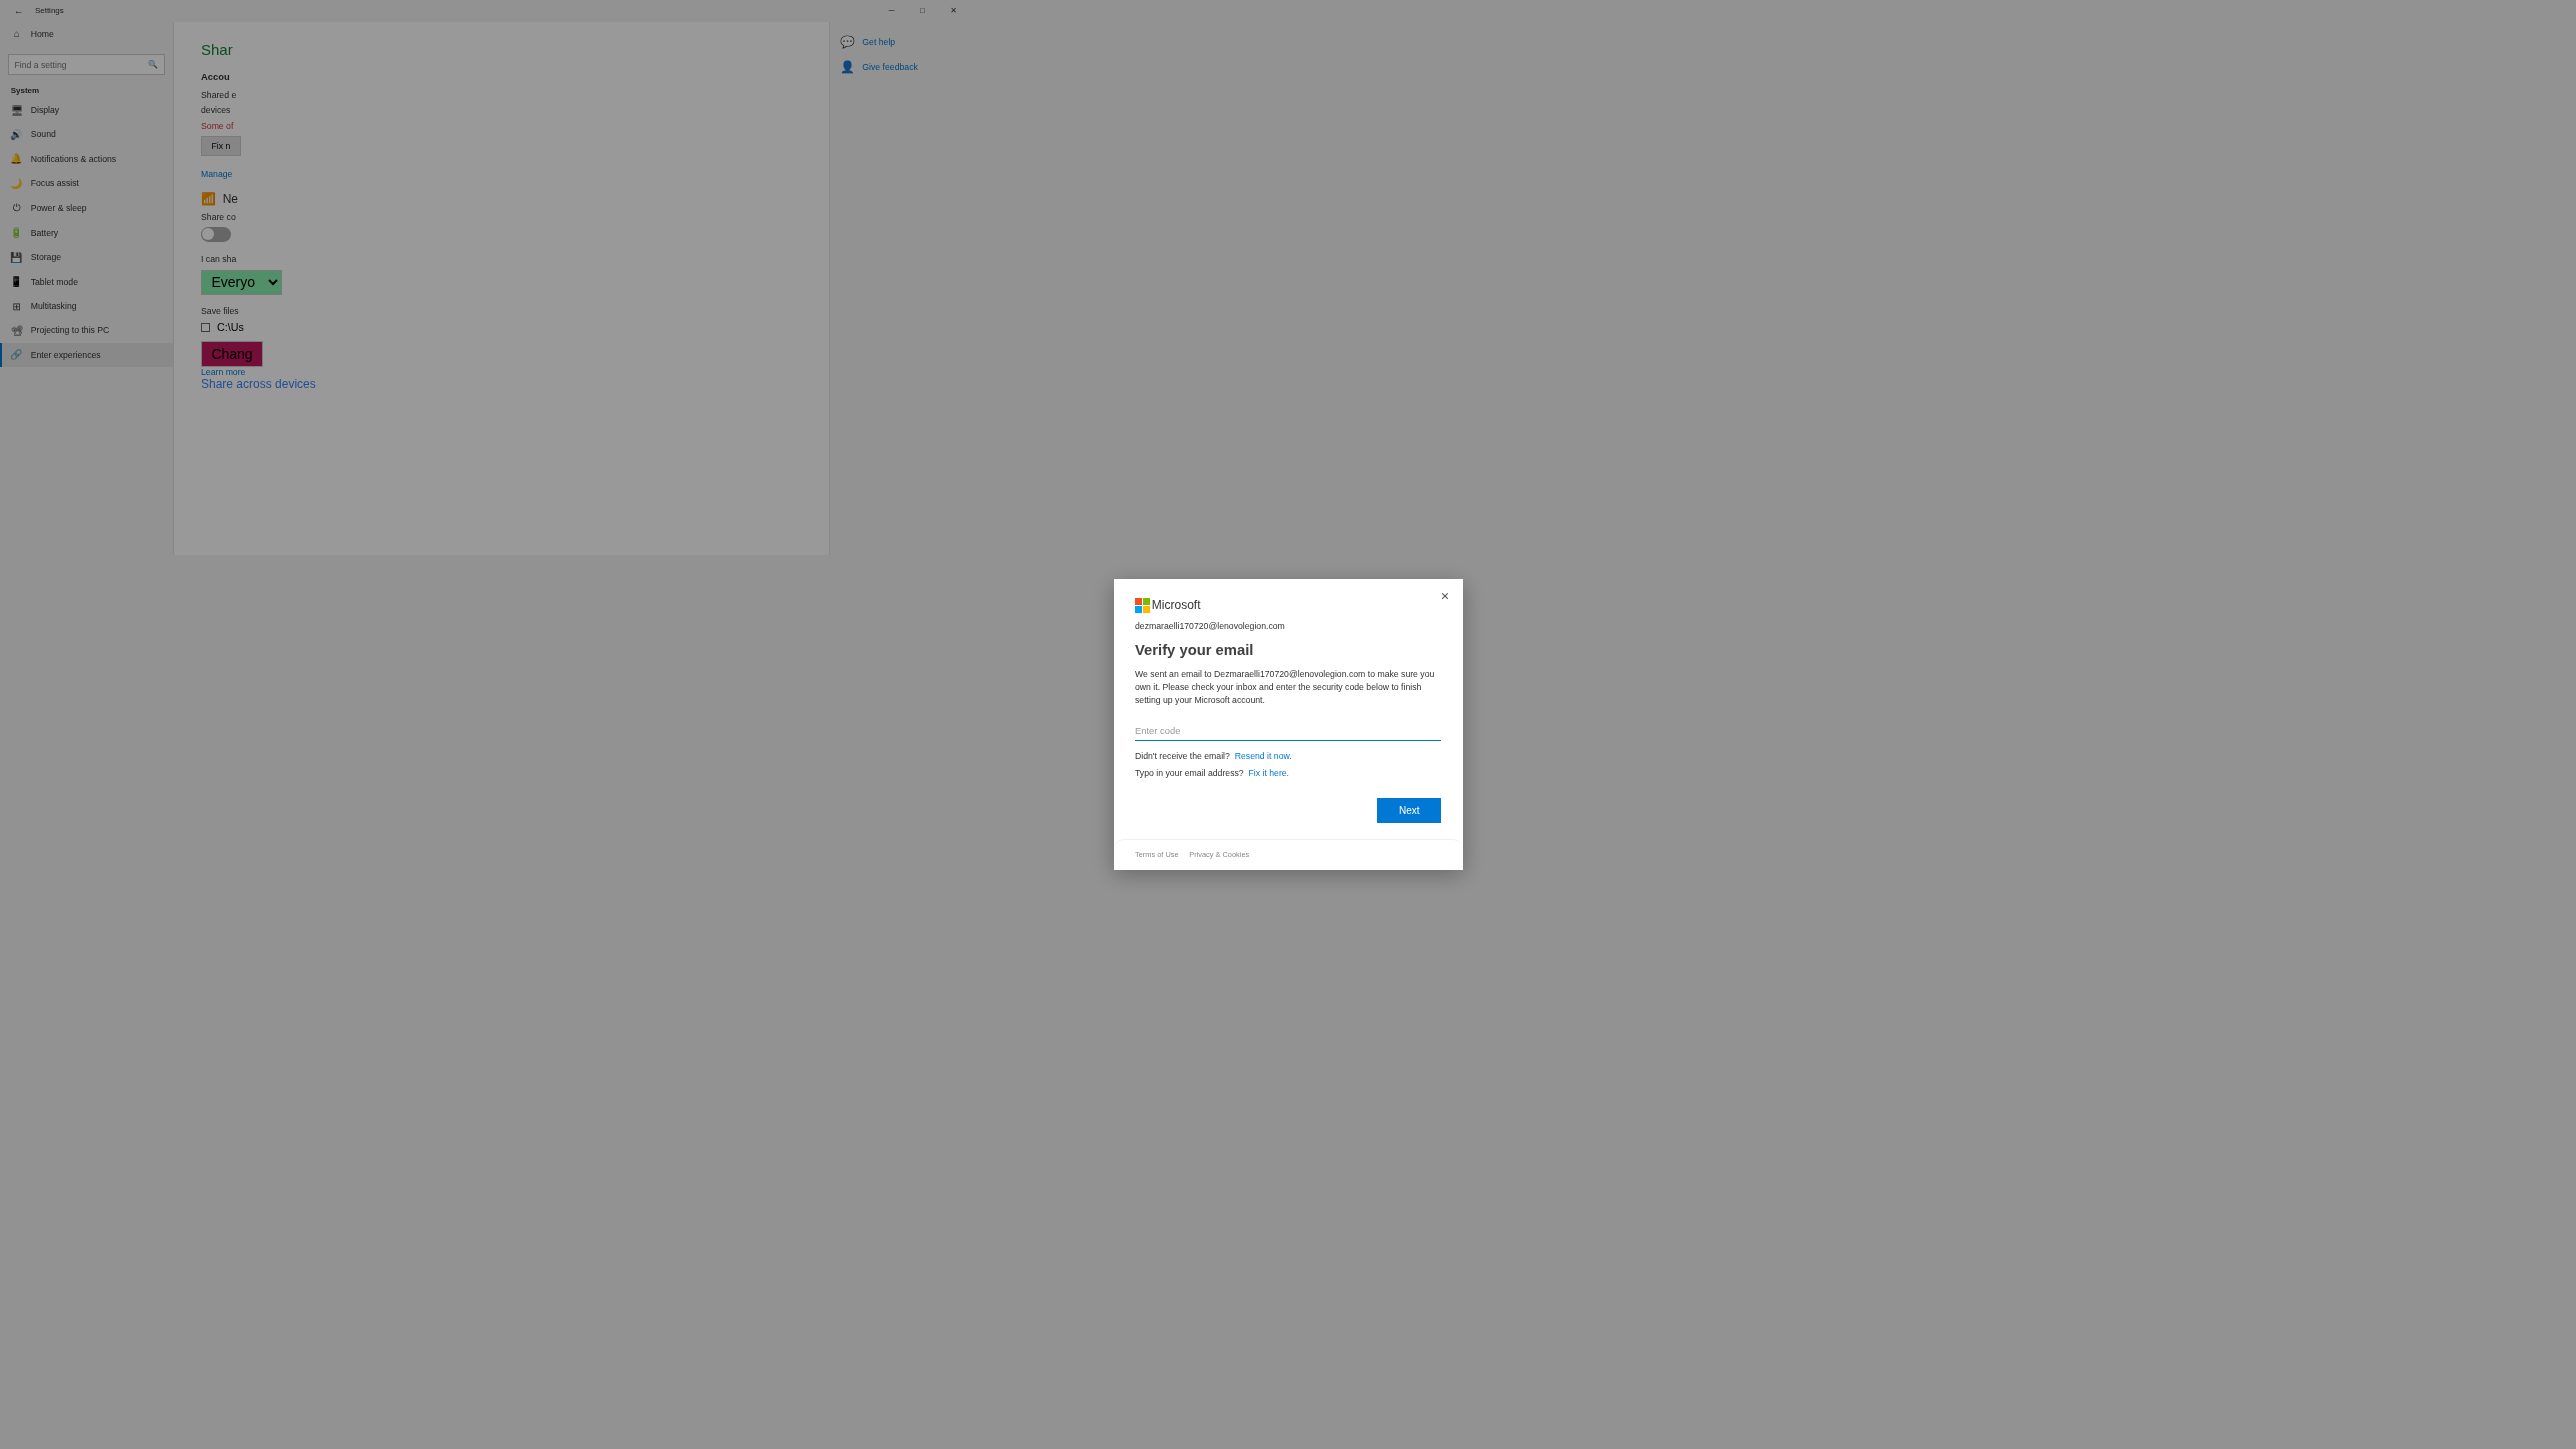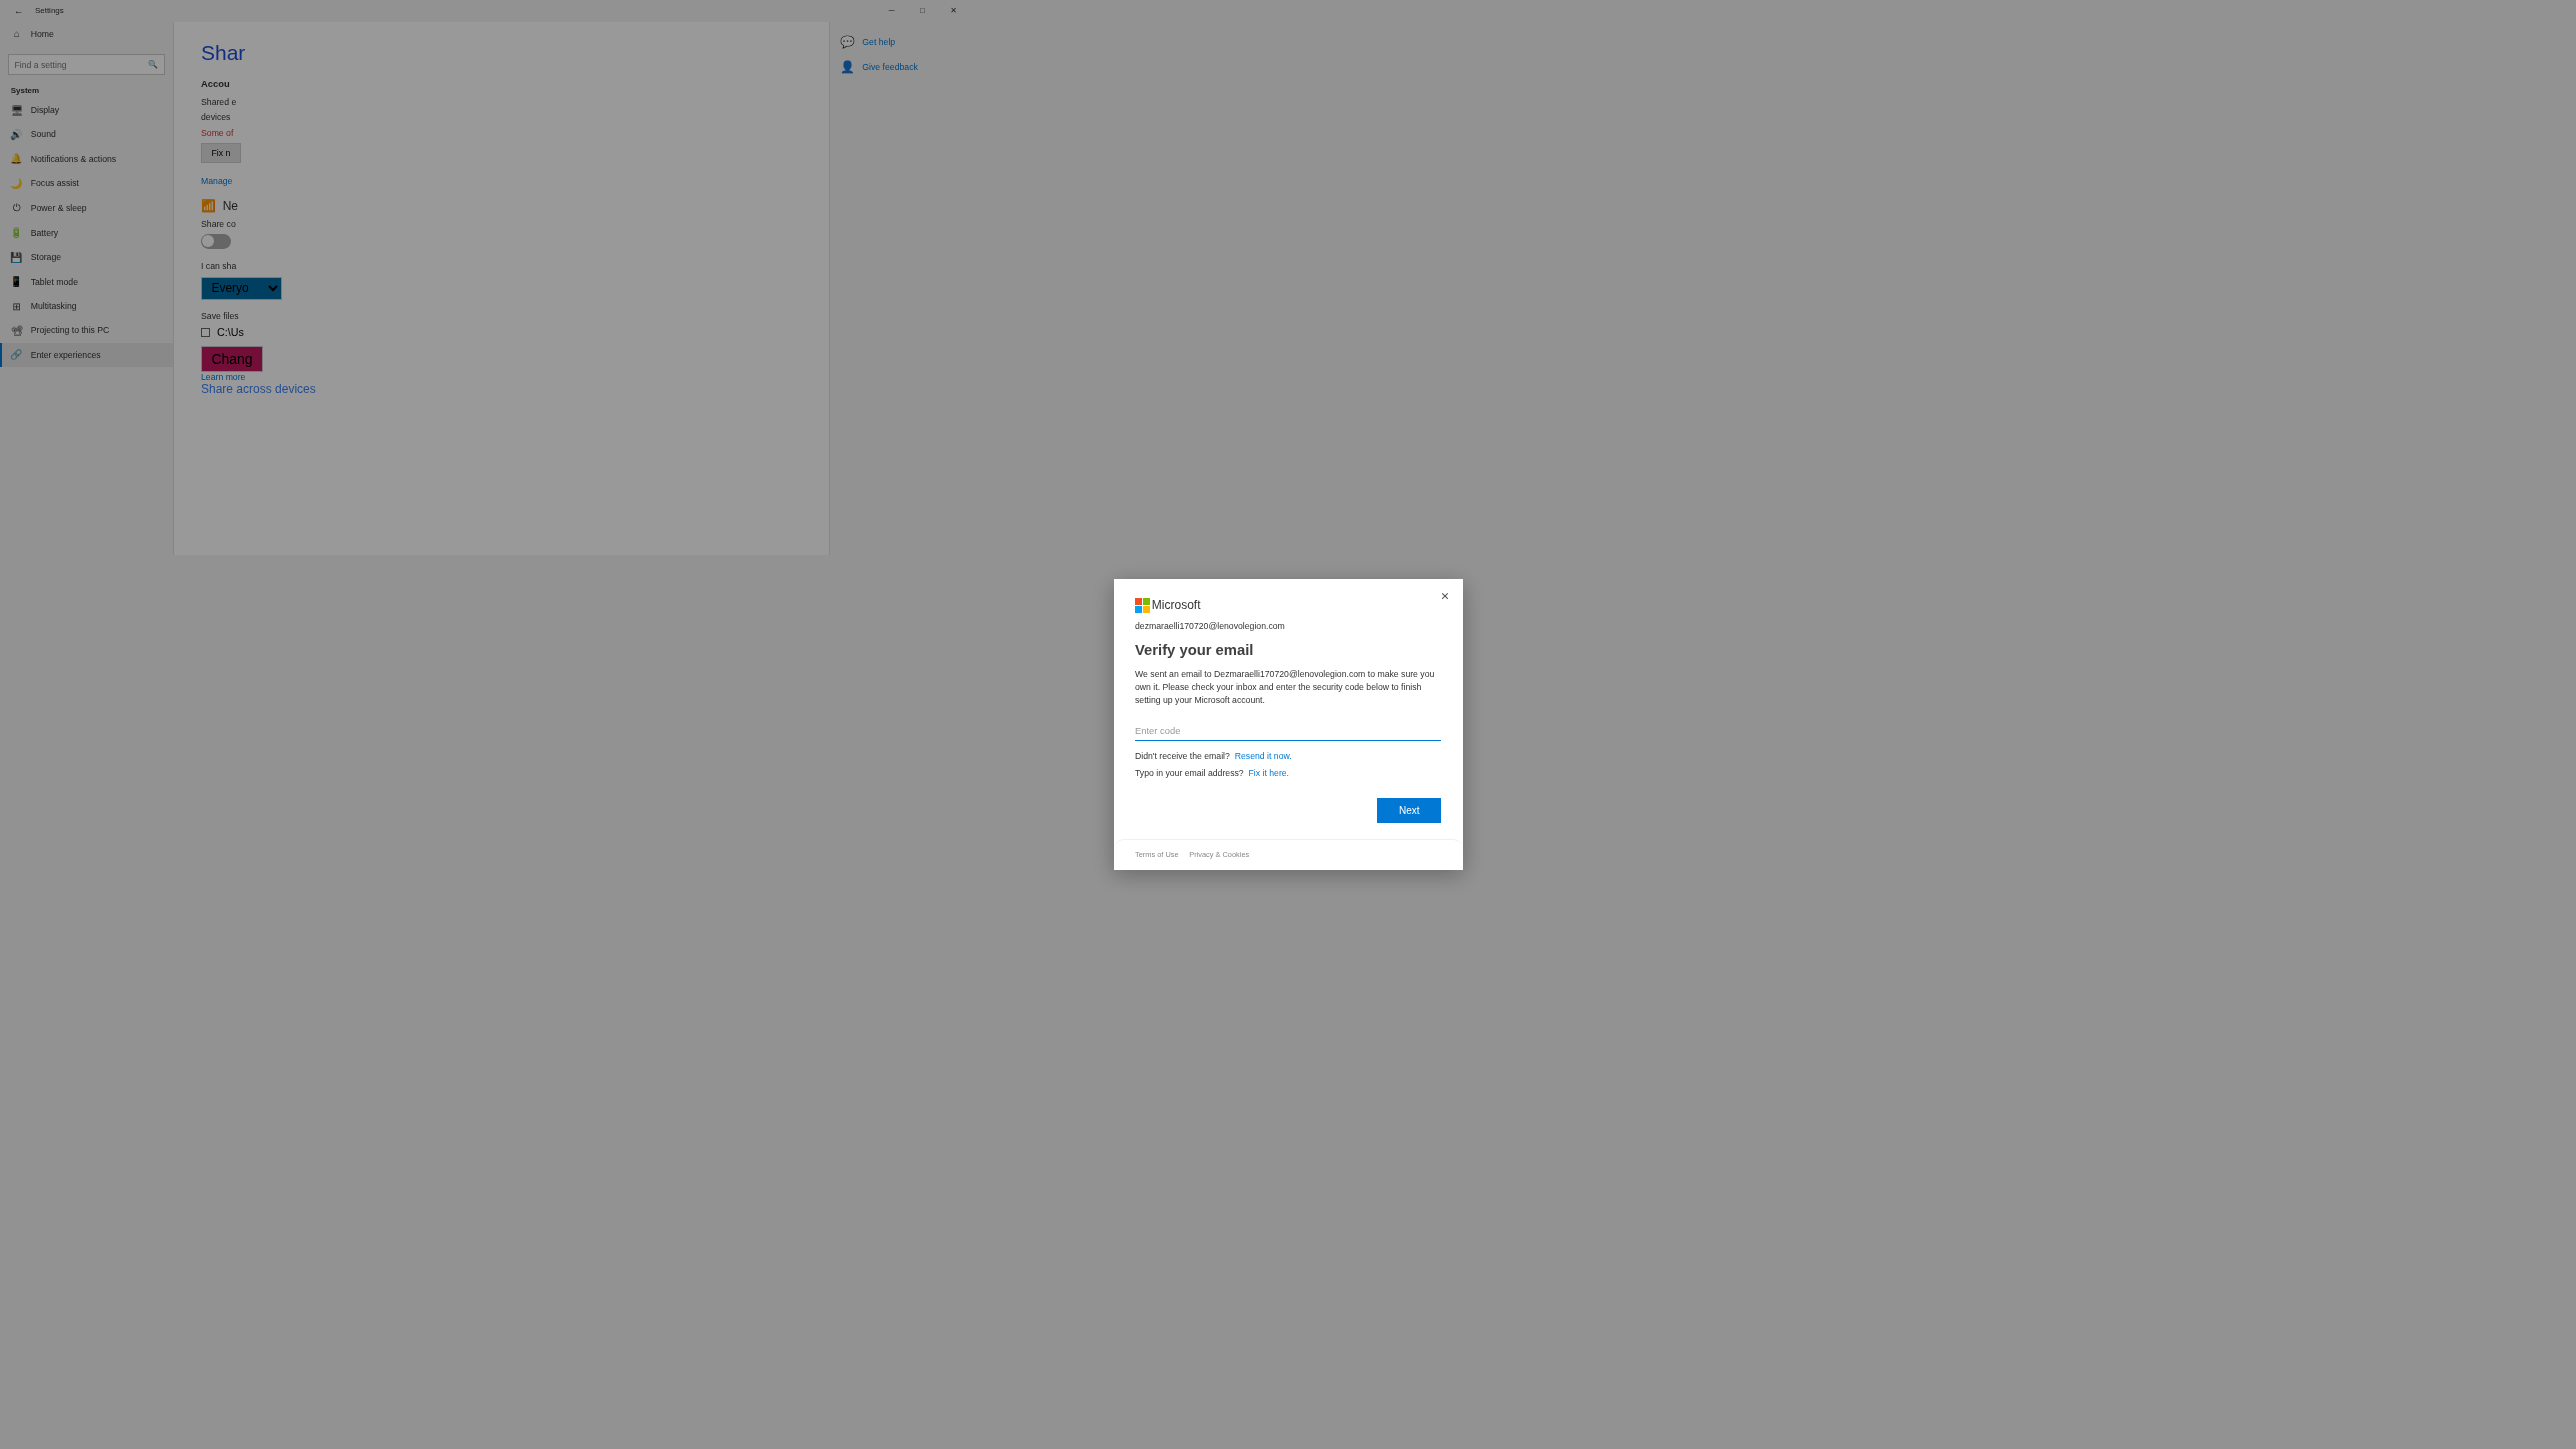--- a/index.html
+++ b/index.html
@@ -130,23 +130,23 @@
 
     
     .content {
       flex: 1;
       background: white;
       overflow-y: auto;
       padding: 19px 27px;
       position: relative;
     }
     .content-title {
-      font-size: 21px;
+      font-size: 15px;
       font-weight: 300;
-      color: #1d4ed8;
+      color: #15803d;
       margin-bottom: 13.4px;
     }
     .content-section-title {
       font-size: 9.4px;
       font-weight: 600;
       color: #333;
       margin-bottom: 8px;
     }
     .content-text {
       font-size: 8.7px;
@@ -210,23 +210,23 @@
       height: 12px;
       background: white;
       border-radius: 50%;
       position: absolute;
       top: 1.3px;
       left: 1.3px;
       transition: left 0.2s;
     }
     .select-dropdown {
       padding: 2.7px 5.4px;
-      font-size: 12px;
+      font-size: 14px;
       border: 0.7px solid #ccc;
-      background: #0369a1;
+      background: #86efac;
       cursor: pointer;
       min-width: 81px;
     }
     .save-files-row {
       display: flex;
       align-items: center;
       gap: 6.7px;
       margin: 5.4px 0 2.7px;
     }
     .file-checkbox {

